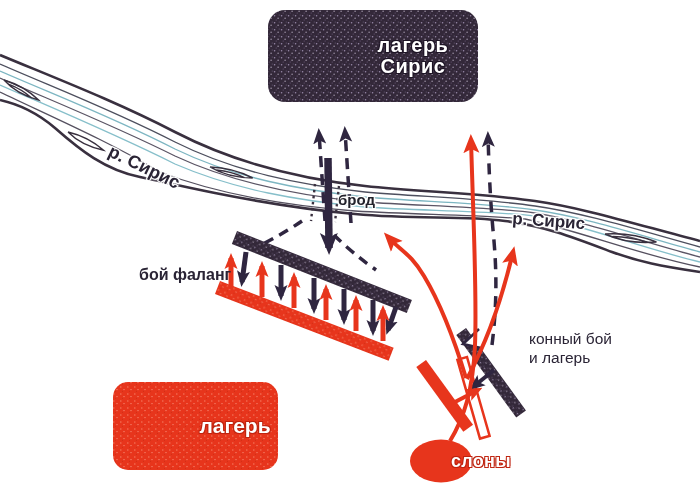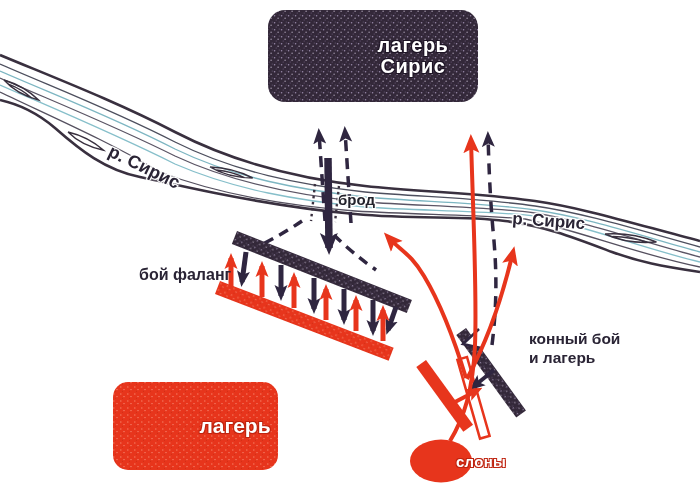--- a/index.html
+++ b/index.html
@@ -16,27 +16,27 @@
   .dark-outline{text-shadow:-1px -1px 0 #1e1526,1px -1px 0 #1e1526,-1px 1px 0 #1e1526,
         1px 1px 0 #1e1526,0 1px 0 #1e1526,0 -1px 0 #1e1526;}
   .red-outline{text-shadow:-1px -1px 0 #bf2410,1px -1px 0 #bf2410,-1px 1px 0 #bf2410,
         1px 1px 0 #bf2410;}
   .riverlbl-left{left:114px;top:141px;font-size:18px;transform:rotate(26deg);
         transform-origin:0 0;}
   .riverlbl-right{left:513px;top:209px;font-size:17px;transform:rotate(4deg);
         transform-origin:0 0;}
   .ford-lbl{left:338px;top:191px;font-size:15px;color:#23232c;}
   .phalanx-lbl{left:139px;top:254px;font-size:16px;margin-top:12px;}
-  .cavalry-lbl{left:529px;top:330px;font-size:15.5px;line-height:18.5px;font-weight:bold;
+  .cavalry-lbl{left:529px;top:330px;font-size:15.5px;line-height:18.5px;font-weight:normal;
         color:#2a2435;position:absolute;font-family:"Liberation Sans",sans-serif;}
   .laevinus-lbl{left:268px;top:10px;width:210px;height:92px;font-size:20px;
         line-height:21px;letter-spacing:.5px;}
   .pyrrhus-lbl{left:112px;top:382px;width:166px;height:88px;font-size:21px;
         line-height:22px;}
-  .eleph-lbl{left:410px;top:440px;width:62px;height:42px;font-size:15px;
+  .eleph-lbl{left:410px;top:440px;width:62px;height:42px;font-size:18px;
         letter-spacing:.3px;}
 </style>
 </head>
 <body>
 
 <div class="stage">
   <svg width="700" height="492" viewBox="0 0 700 492">
     <defs>
       <pattern id="speckDark" width="7" height="7" patternUnits="userSpaceOnUse">
         <rect width="7" height="7" fill="#332839"></rect>

